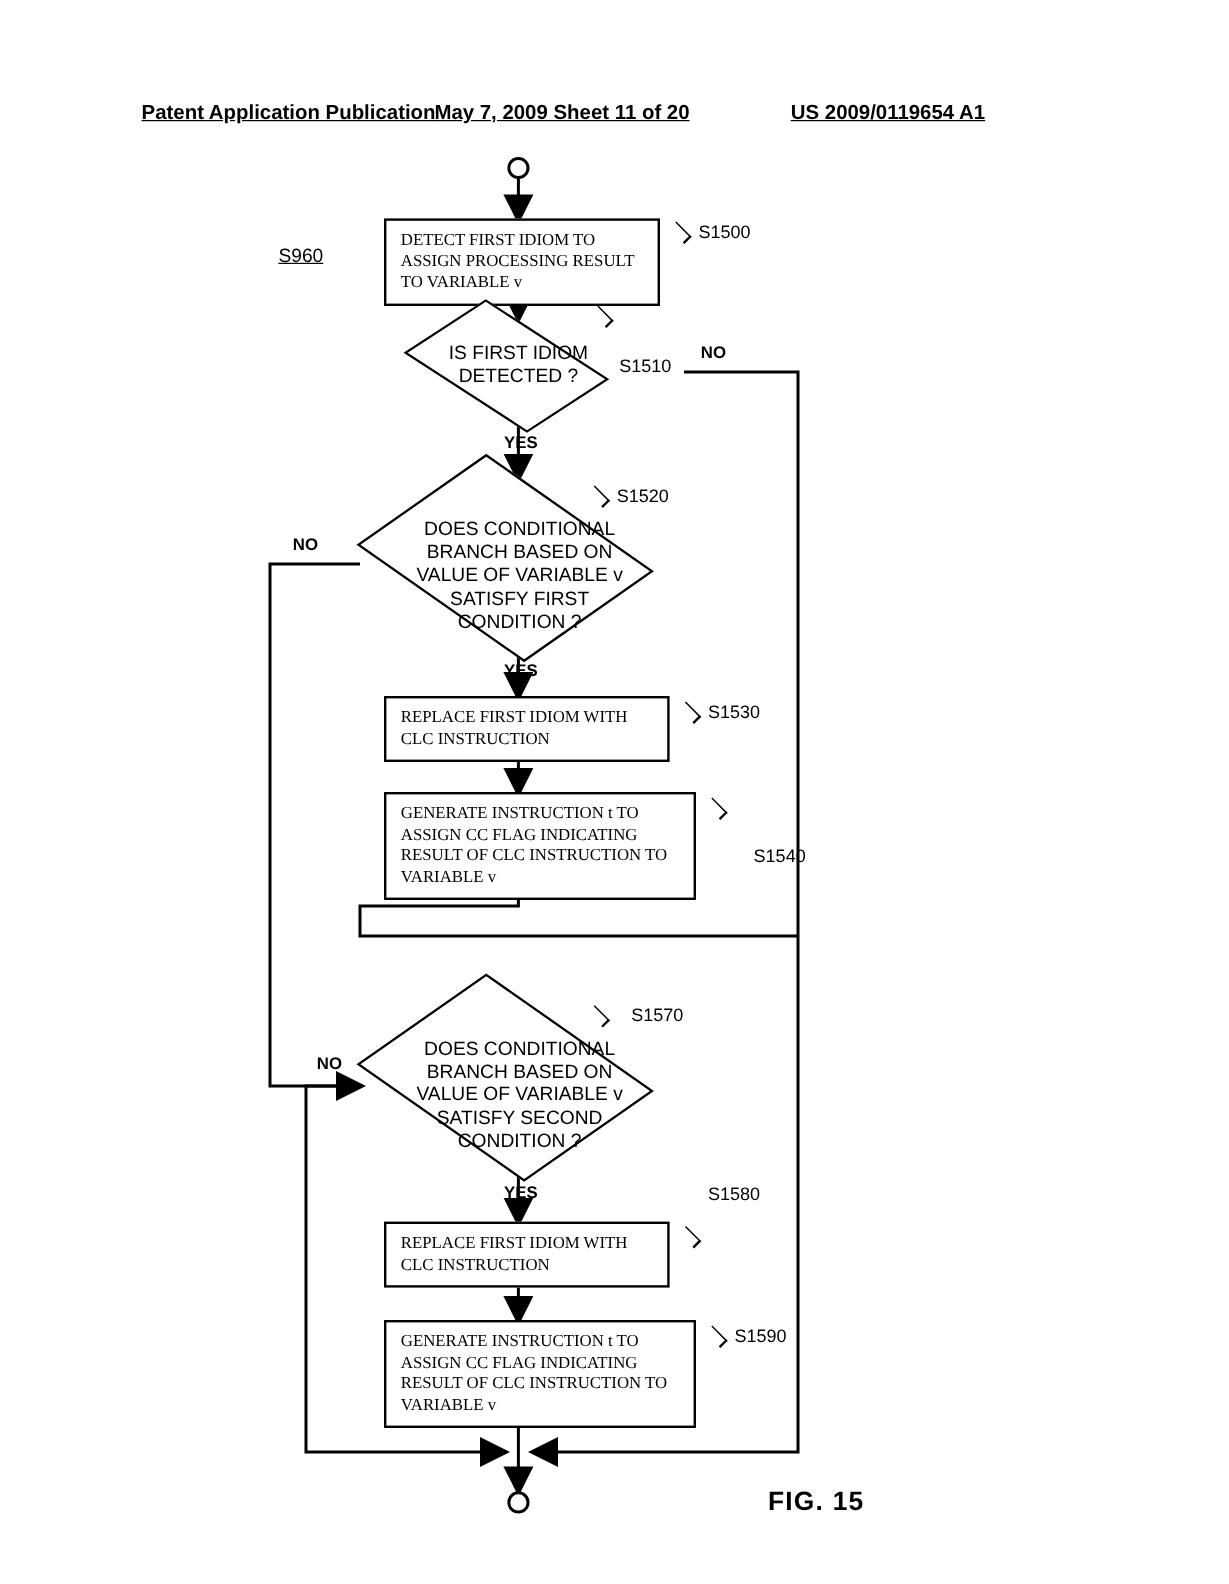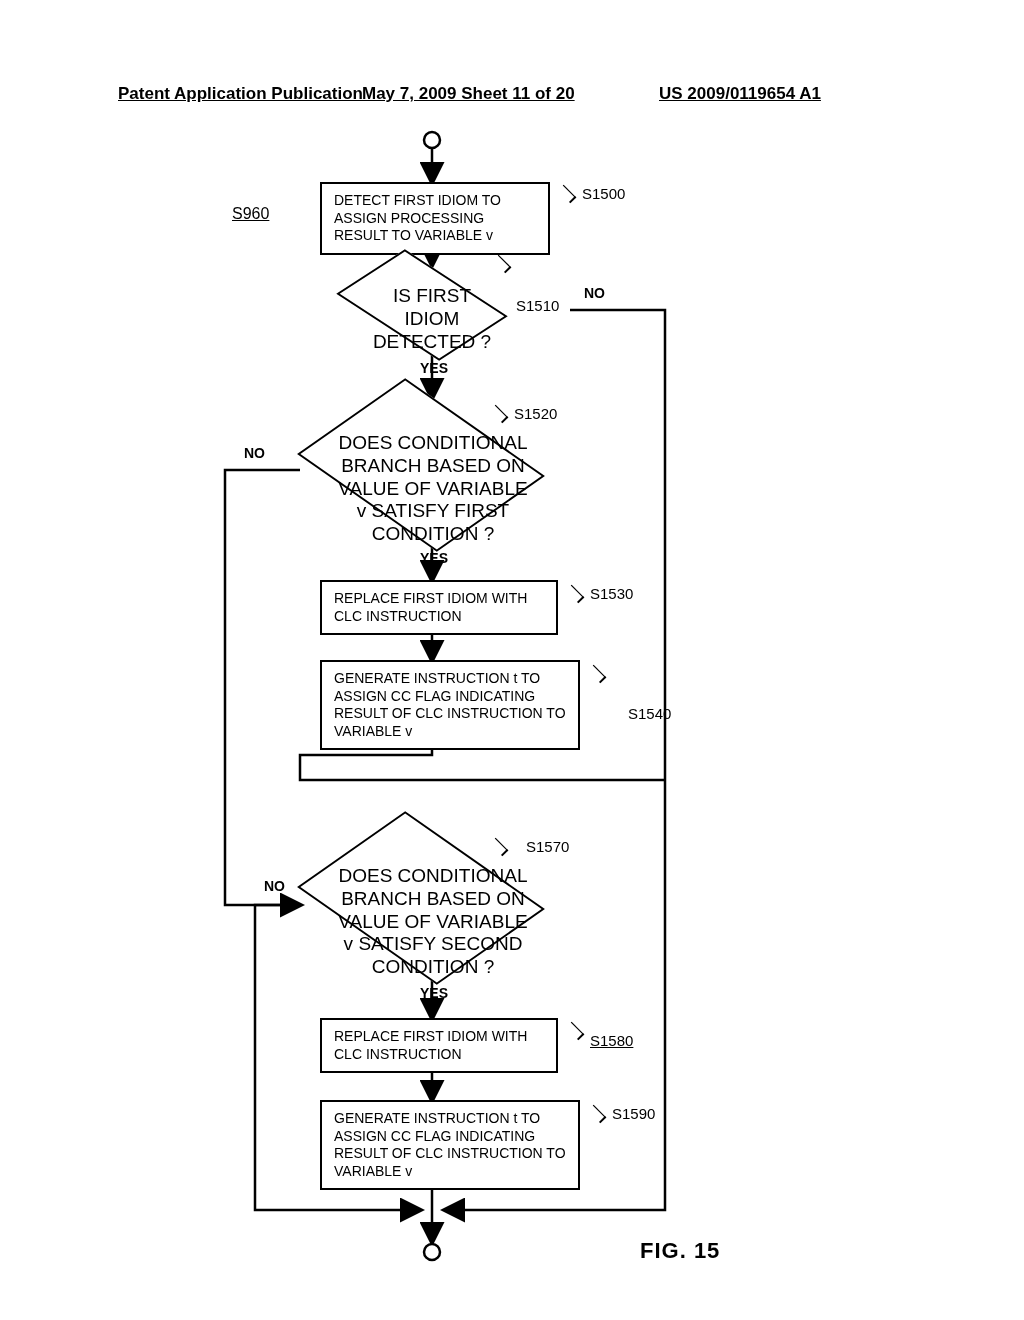--- a/index.html
+++ b/index.html
@@ -35,21 +35,21 @@
     letter-spacing: 1px;
   }
   .section-ref {
     position: absolute;
     left: 232px;
     top: 205px;
     font-size: 16px;
     text-decoration: underline;
   }
   
-  .el { position: absolute; }
+  .el { position: absolute; font-family: Liberation Serif, serif; }
   
   .proc {
     border: 2.5px solid #000;
     background: #fff;
     padding: 8px 12px;
     font-size: 14px;
     font-weight: 500;
     line-height: 1.25;
     box-sizing: border-box;
   }
@@ -61,21 +61,21 @@
   .diamond-shape {
     position: absolute;
     transform: rotate(45deg);
     border: 2.5px solid #000;
     background: #fff;
     box-sizing: border-box;
   }
   .dtext {
     position: absolute;
     text-align: center;
-    font-size: 19px;
+    font-size: 16px;
     font-weight: 500;
     line-height: 1.2;
   }
   .yn {
     position: absolute;
     font-size: 14px;
     font-weight: bold;
   }
   .step {
     position: absolute;
@@ -180,19 +180,19 @@
     <div class="diamond-shape" style="left:-95px; top:-72px; width:168px; height:130px; transform:rotate(45deg) skew(-10deg,-10deg);"></div>
   </div>
   <div class="dtext" style="left:338px; top:865px; width:190px;">DOES CONDITIONAL BRANCH BASED ON VALUE OF VARIABLE v SATISFY SECOND CONDITION ?</div>
   <div class="tick" style="left:492px; top:838px;"></div>
   <div class="step" style="left:526px; top:838px;">S1570</div>
   <div class="yn" style="left:420px; top:985px;">YES</div>
   <div class="yn" style="left:264px; top:878px;">NO</div>
 
   <div class="el proc" style="left:320px; top:1018px; width:238px;">REPLACE FIRST IDIOM WITH CLC INSTRUCTION</div>
   <div class="tick" style="left:568px; top:1022px;"></div>
-  <div class="step" style="left:590px; top:1032px;text-decoration:underline;">S1580</div>
+  <div class="step" style="left:590px; top:987px;">S1580</div>
 
   <div class="el proc" style="left:320px; top:1100px; width:260px;">GENERATE INSTRUCTION t TO ASSIGN CC FLAG INDICATING RESULT OF CLC INSTRUCTION TO VARIABLE v</div>
   <div class="tick" style="left:590px; top:1105px;"></div>
   <div class="step" style="left:612px; top:1105px;">S1590</div>
 
 </div>
 
 </body></html>

